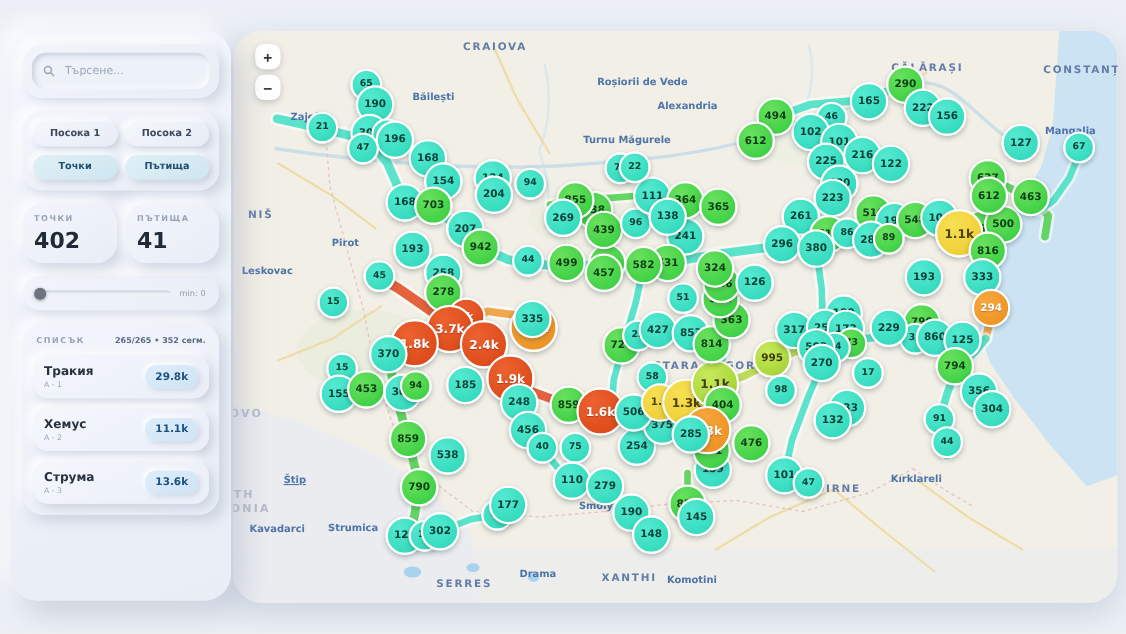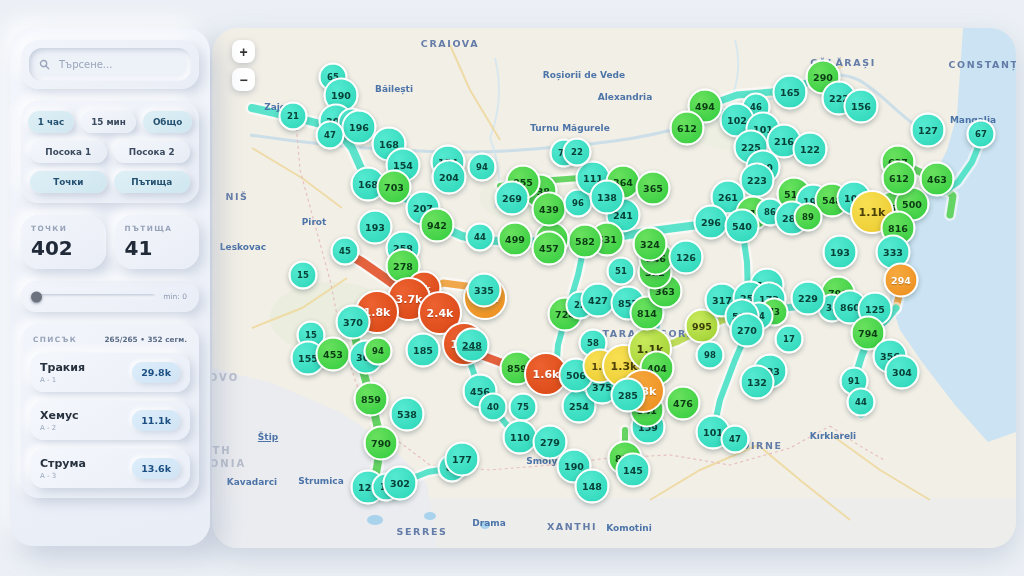--- a/index.html
+++ b/index.html
@@ -229,21 +229,21 @@
         <div class="mk mk-t" style="width: 31px; height: 31px; left: 191px; top: 220px; font-size: 9.5px;">258</div>
         <div class="mk mk-g" style="width: 31px; height: 31px; left: 191px; top: 238px; font-size: 9.5px;">278</div>
         <div class="mk mk-r" style="width: 31px; height: 31px; left: 212px; top: 260px; font-size: 9.5px;">5k</div>
         <div class="mk mk-r" style="width: 40px; height: 40px; left: 197px; top: 271px; font-size: 11px;">3.7k</div>
         <div class="mk mk-r" style="width: 40px; height: 40px; left: 165px; top: 284px; font-size: 11px;">1.8k</div>
         <div class="mk mk-o" style="width: 40px; height: 40px; left: 231px; top: 270px; font-size: 11px; margin-left: 42px;">1.5k</div>
         <div class="mk mk-r" style="width: 40px; height: 40px; left: 228px; top: 285px; font-size: 11px;">2.4k</div>
         <div class="mk mk-r" style="width: 40px; height: 40px; left: 252px; top: 316px; font-size: 11px;">1.9k</div>
         <div class="mk mk-t" style="width: 31px; height: 31px; left: 141px; top: 294px; font-size: 9.5px;">370</div>
         <div class="mk mk-t" style="width: 31px; height: 31px; left: 272px; top: 262px; font-size: 9.5px;">335</div>
-        <div class="mk mk-t" style="width: 31px; height: 31px; left: 260px; top: 317px; font-size: 9.5px; text-decoration: underline;">248</div>
+        <div class="mk mk-t" style="width: 31px; height: 31px; left: 260px; top: 338px; font-size: 9.5px;">248</div>
         <div class="mk mk-t" style="width: 25px; height: 25px; left: 99px; top: 307px; font-size: 8.5px;">15</div>
         <div class="mk mk-t" style="width: 31px; height: 31px; left: 96px; top: 330px; font-size: 9.5px;">155</div>
         <div class="mk mk-g" style="width: 31px; height: 31px; left: 121px; top: 326px; font-size: 9.5px;">453</div>
         <div class="mk mk-t" style="width: 31px; height: 31px; left: 154px; top: 329px; font-size: 9.5px;">300</div>
         <div class="mk mk-g" style="width: 25px; height: 25px; left: 166px; top: 323px; font-size: 8.5px;">94</div>
         <div class="mk mk-t" style="width: 31px; height: 31px; left: 211px; top: 322px; font-size: 9.5px;">185</div>
         <div class="mk mk-g" style="width: 31px; height: 31px; left: 159px; top: 371px; font-size: 9.5px;">859</div>
         <div class="mk mk-t" style="width: 31px; height: 31px; left: 195px; top: 386px; font-size: 9.5px;">538</div>
         <div class="mk mk-g" style="width: 31px; height: 31px; left: 169px; top: 415px; font-size: 9.5px;">790</div>
         <div class="mk mk-t" style="width: 31px; height: 31px; left: 156px; top: 459px; font-size: 9.5px;">121</div>
@@ -329,21 +329,21 @@
         <div class="mk mk-t" style="width: 31px; height: 31px; left: 516px; top: 169px; font-size: 9.5px;">261</div>
         <div class="mk mk-g" style="width: 31px; height: 31px; left: 582px; top: 166px; font-size: 9.5px;">510</div>
         <div class="mk mk-t" style="width: 31px; height: 31px; left: 601px; top: 173px; font-size: 9.5px;">192</div>
         <div class="mk mk-g" style="width: 31px; height: 31px; left: 620px; top: 172px; font-size: 9.5px;">548</div>
         <div class="mk mk-t" style="width: 31px; height: 31px; left: 642px; top: 170px; font-size: 9.5px;">109</div>
         <div class="mk mk-g" style="width: 31px; height: 31px; left: 541px; top: 185px; font-size: 9.5px;">617</div>
         <div class="mk mk-t" style="width: 25px; height: 25px; left: 558px; top: 184px; font-size: 8.5px;">86</div>
         <div class="mk mk-t" style="width: 31px; height: 31px; left: 580px; top: 190px; font-size: 9.5px;">288</div>
         <div class="mk mk-g" style="width: 25px; height: 25px; left: 596px; top: 189px; font-size: 8.5px;">89</div>
         <div class="mk mk-t" style="width: 31px; height: 31px; left: 499px; top: 194px; font-size: 9.5px;">296</div>
-        <div class="mk mk-t" style="width: 31px; height: 31px; left: 530px; top: 198px; font-size: 9.5px;">540</div>
+        <div class="mk mk-t" style="width: 31px; height: 31px; left: 530px; top: 198px; font-size: 9.5px;">380</div>
         <div class="mk mk-g" style="width: 31px; height: 31px; left: 681px; top: 180px; font-size: 9.5px;">853</div>
         <div class="mk mk-g" style="width: 31px; height: 31px; left: 700px; top: 176px; font-size: 9.5px;">500</div>
         <div class="mk mk-y" style="width: 40px; height: 40px; left: 660px; top: 184px; font-size: 11px;">1.1k</div>
         <div class="mk mk-g" style="width: 31px; height: 31px; left: 686px; top: 200px; font-size: 9.5px;">816</div>
         <div class="mk mk-t" style="width: 31px; height: 31px; left: 681px; top: 224px; font-size: 9.5px;">333</div>
         <div class="mk mk-t" style="width: 31px; height: 31px; left: 628px; top: 224px; font-size: 9.5px;">193</div>
         <div class="mk mk-t" style="width: 31px; height: 31px; left: 716px; top: 102px; font-size: 9.5px;">127</div>
         <div class="mk mk-t" style="width: 25px; height: 25px; left: 769px; top: 106px; font-size: 8.5px;">67</div>
         <div class="mk mk-g" style="width: 31px; height: 31px; left: 686px; top: 134px; font-size: 9.5px;">637</div>
         <div class="mk mk-g" style="width: 31px; height: 31px; left: 687px; top: 150px; font-size: 9.5px;">612</div>
@@ -384,25 +384,20 @@
             <circle cx="5" cy="5" r="3.4" fill="none" stroke="#9aa6ba" stroke-width="1.5"></circle>
             <line x1="7.6" y1="7.6" x2="10.6" y2="10.6" stroke="#9aa6ba" stroke-width="1.5" stroke-linecap="round"></line>
           </svg>
         </span>
         <input type="text" placeholder="Търсене..." style="">
       </div>
     </div>
 
     <div class="neo-card filters-card">
       <div class="btn-row">
-          <button class="neo-btn active">1 час</button>
-          <button class="neo-btn">15 мин</button>
-          <button class="neo-btn active">Общо</button>
-        </div>
-      <div class="btn-row">
           <button class="neo-btn btn-wide">Посока 1</button>
           <button class="neo-btn btn-wide">Посока 2</button>
         </div>
       <div class="btn-row">
           <button class="neo-btn btn-wide active">Точки</button>
           <button class="neo-btn btn-wide active">Пътища</button>
         </div>
     </div>
 
     <div class="stats-row">

